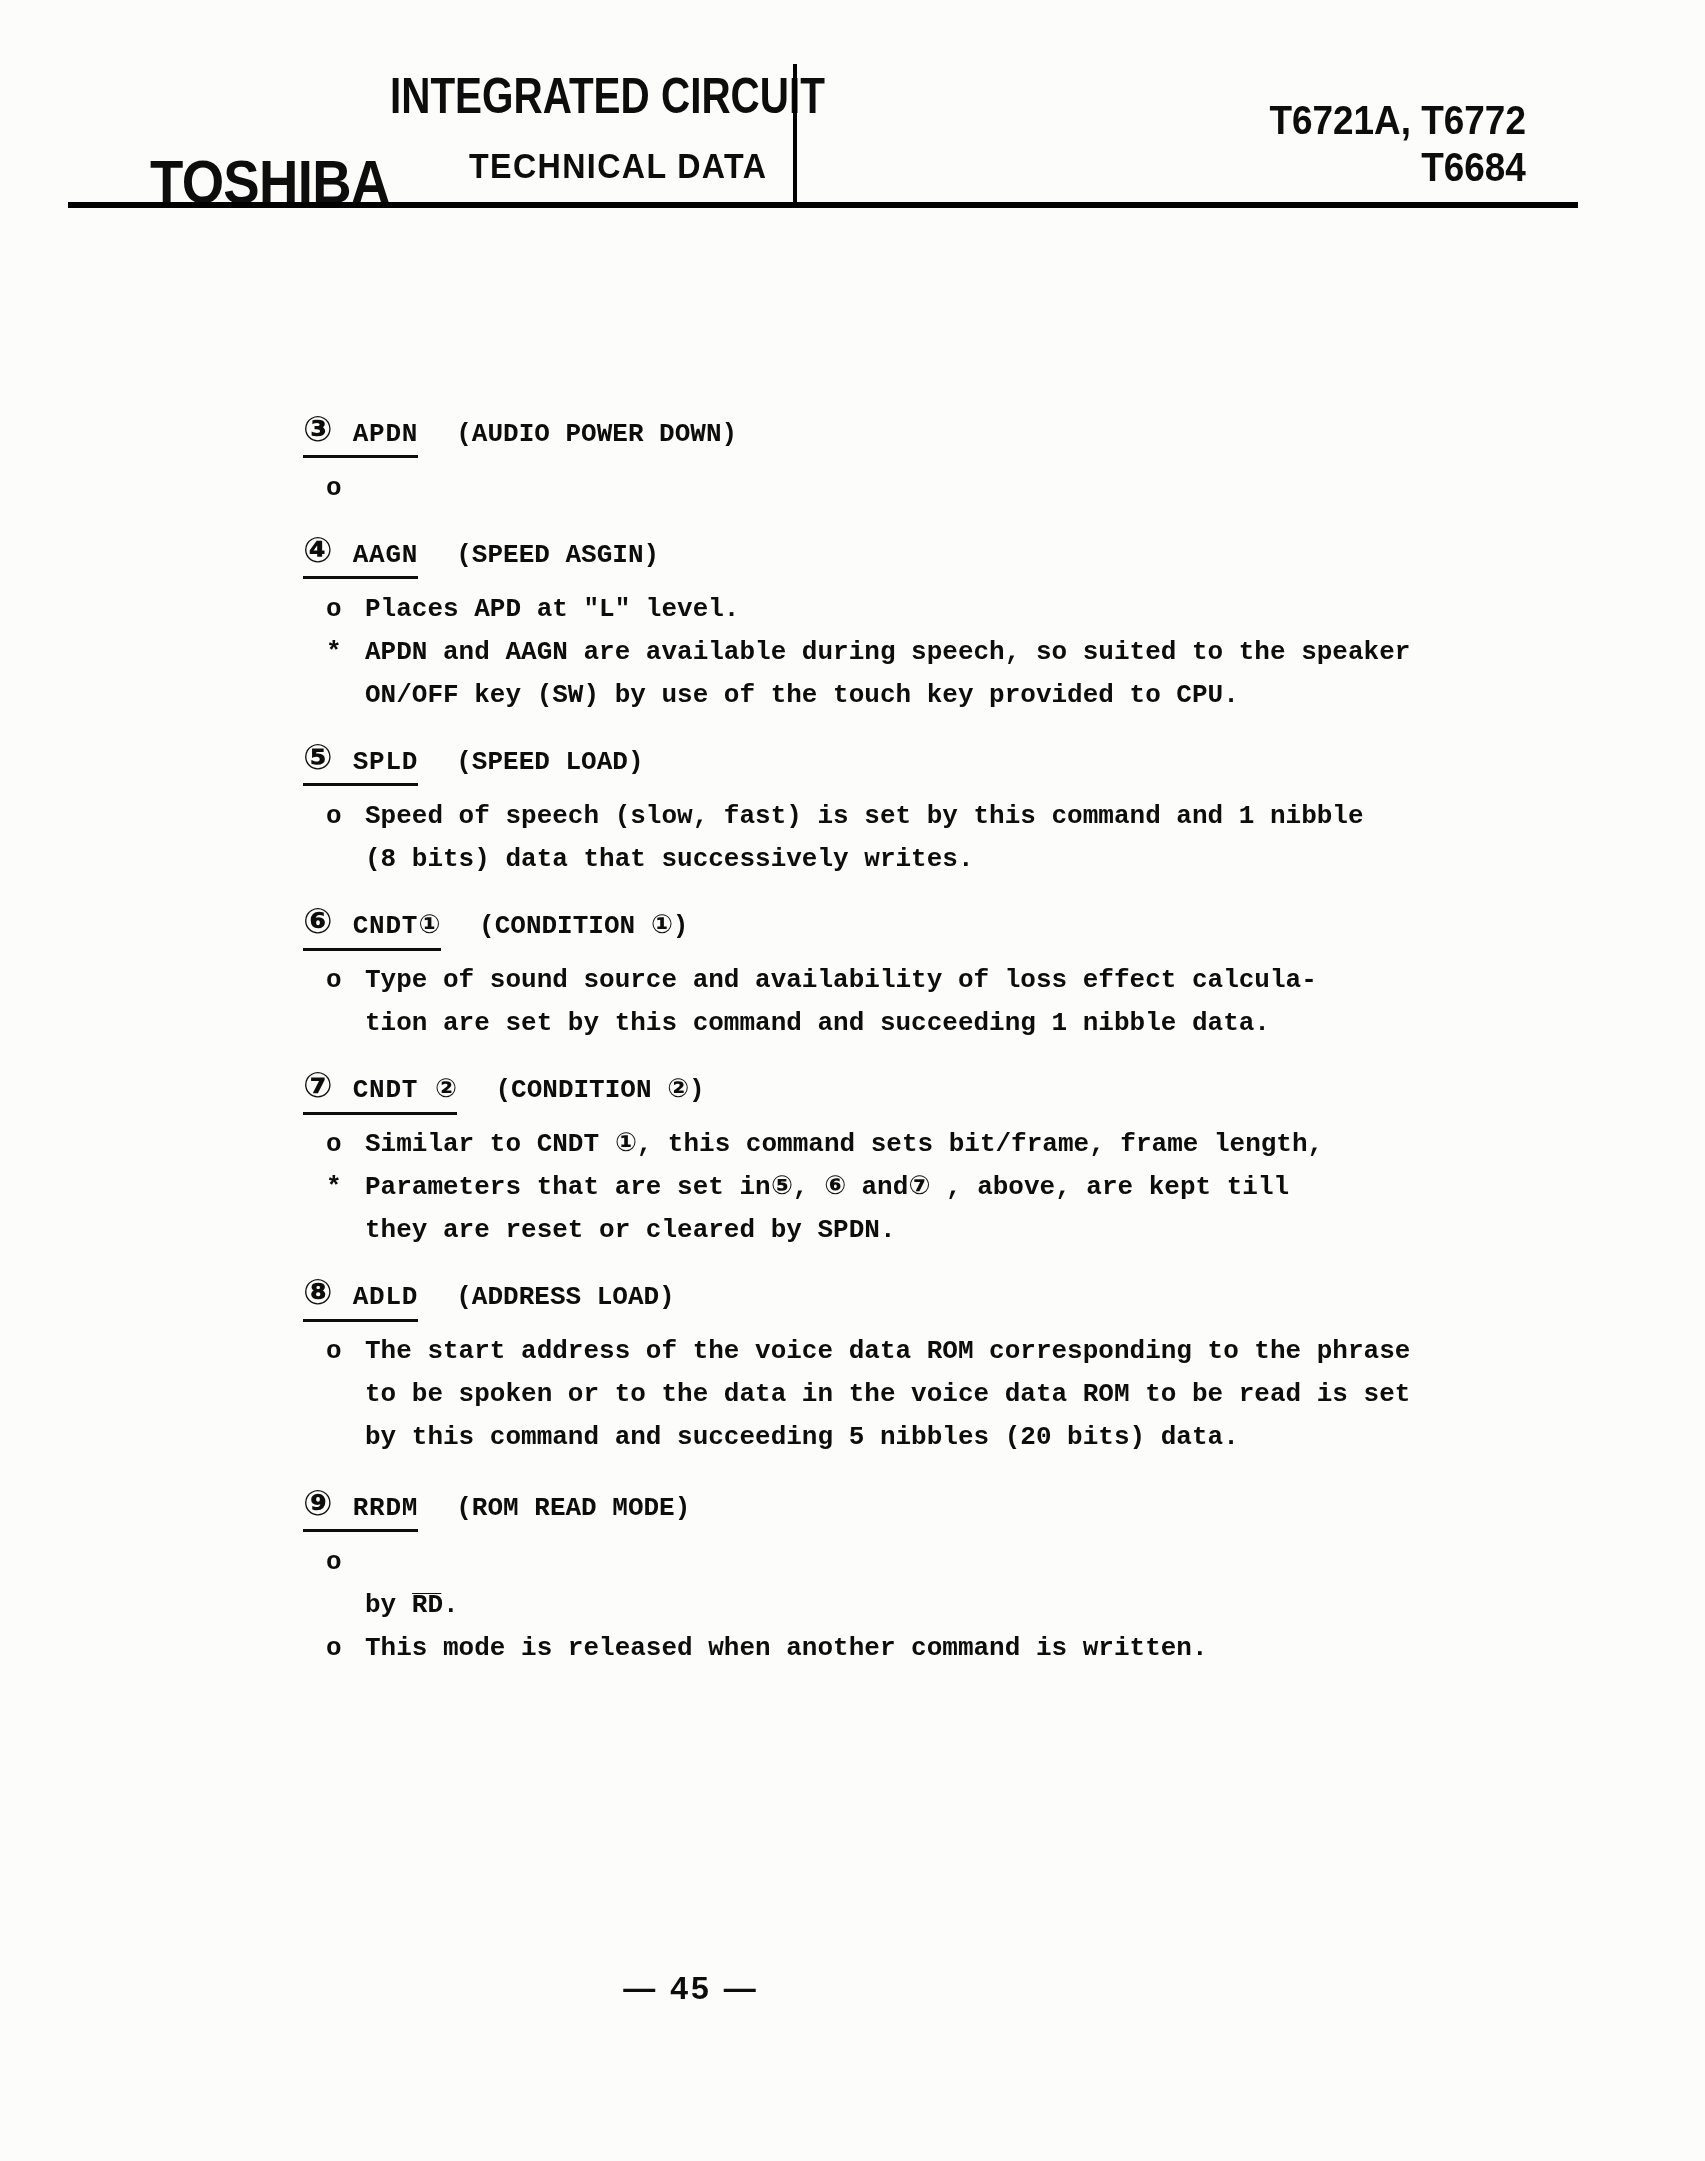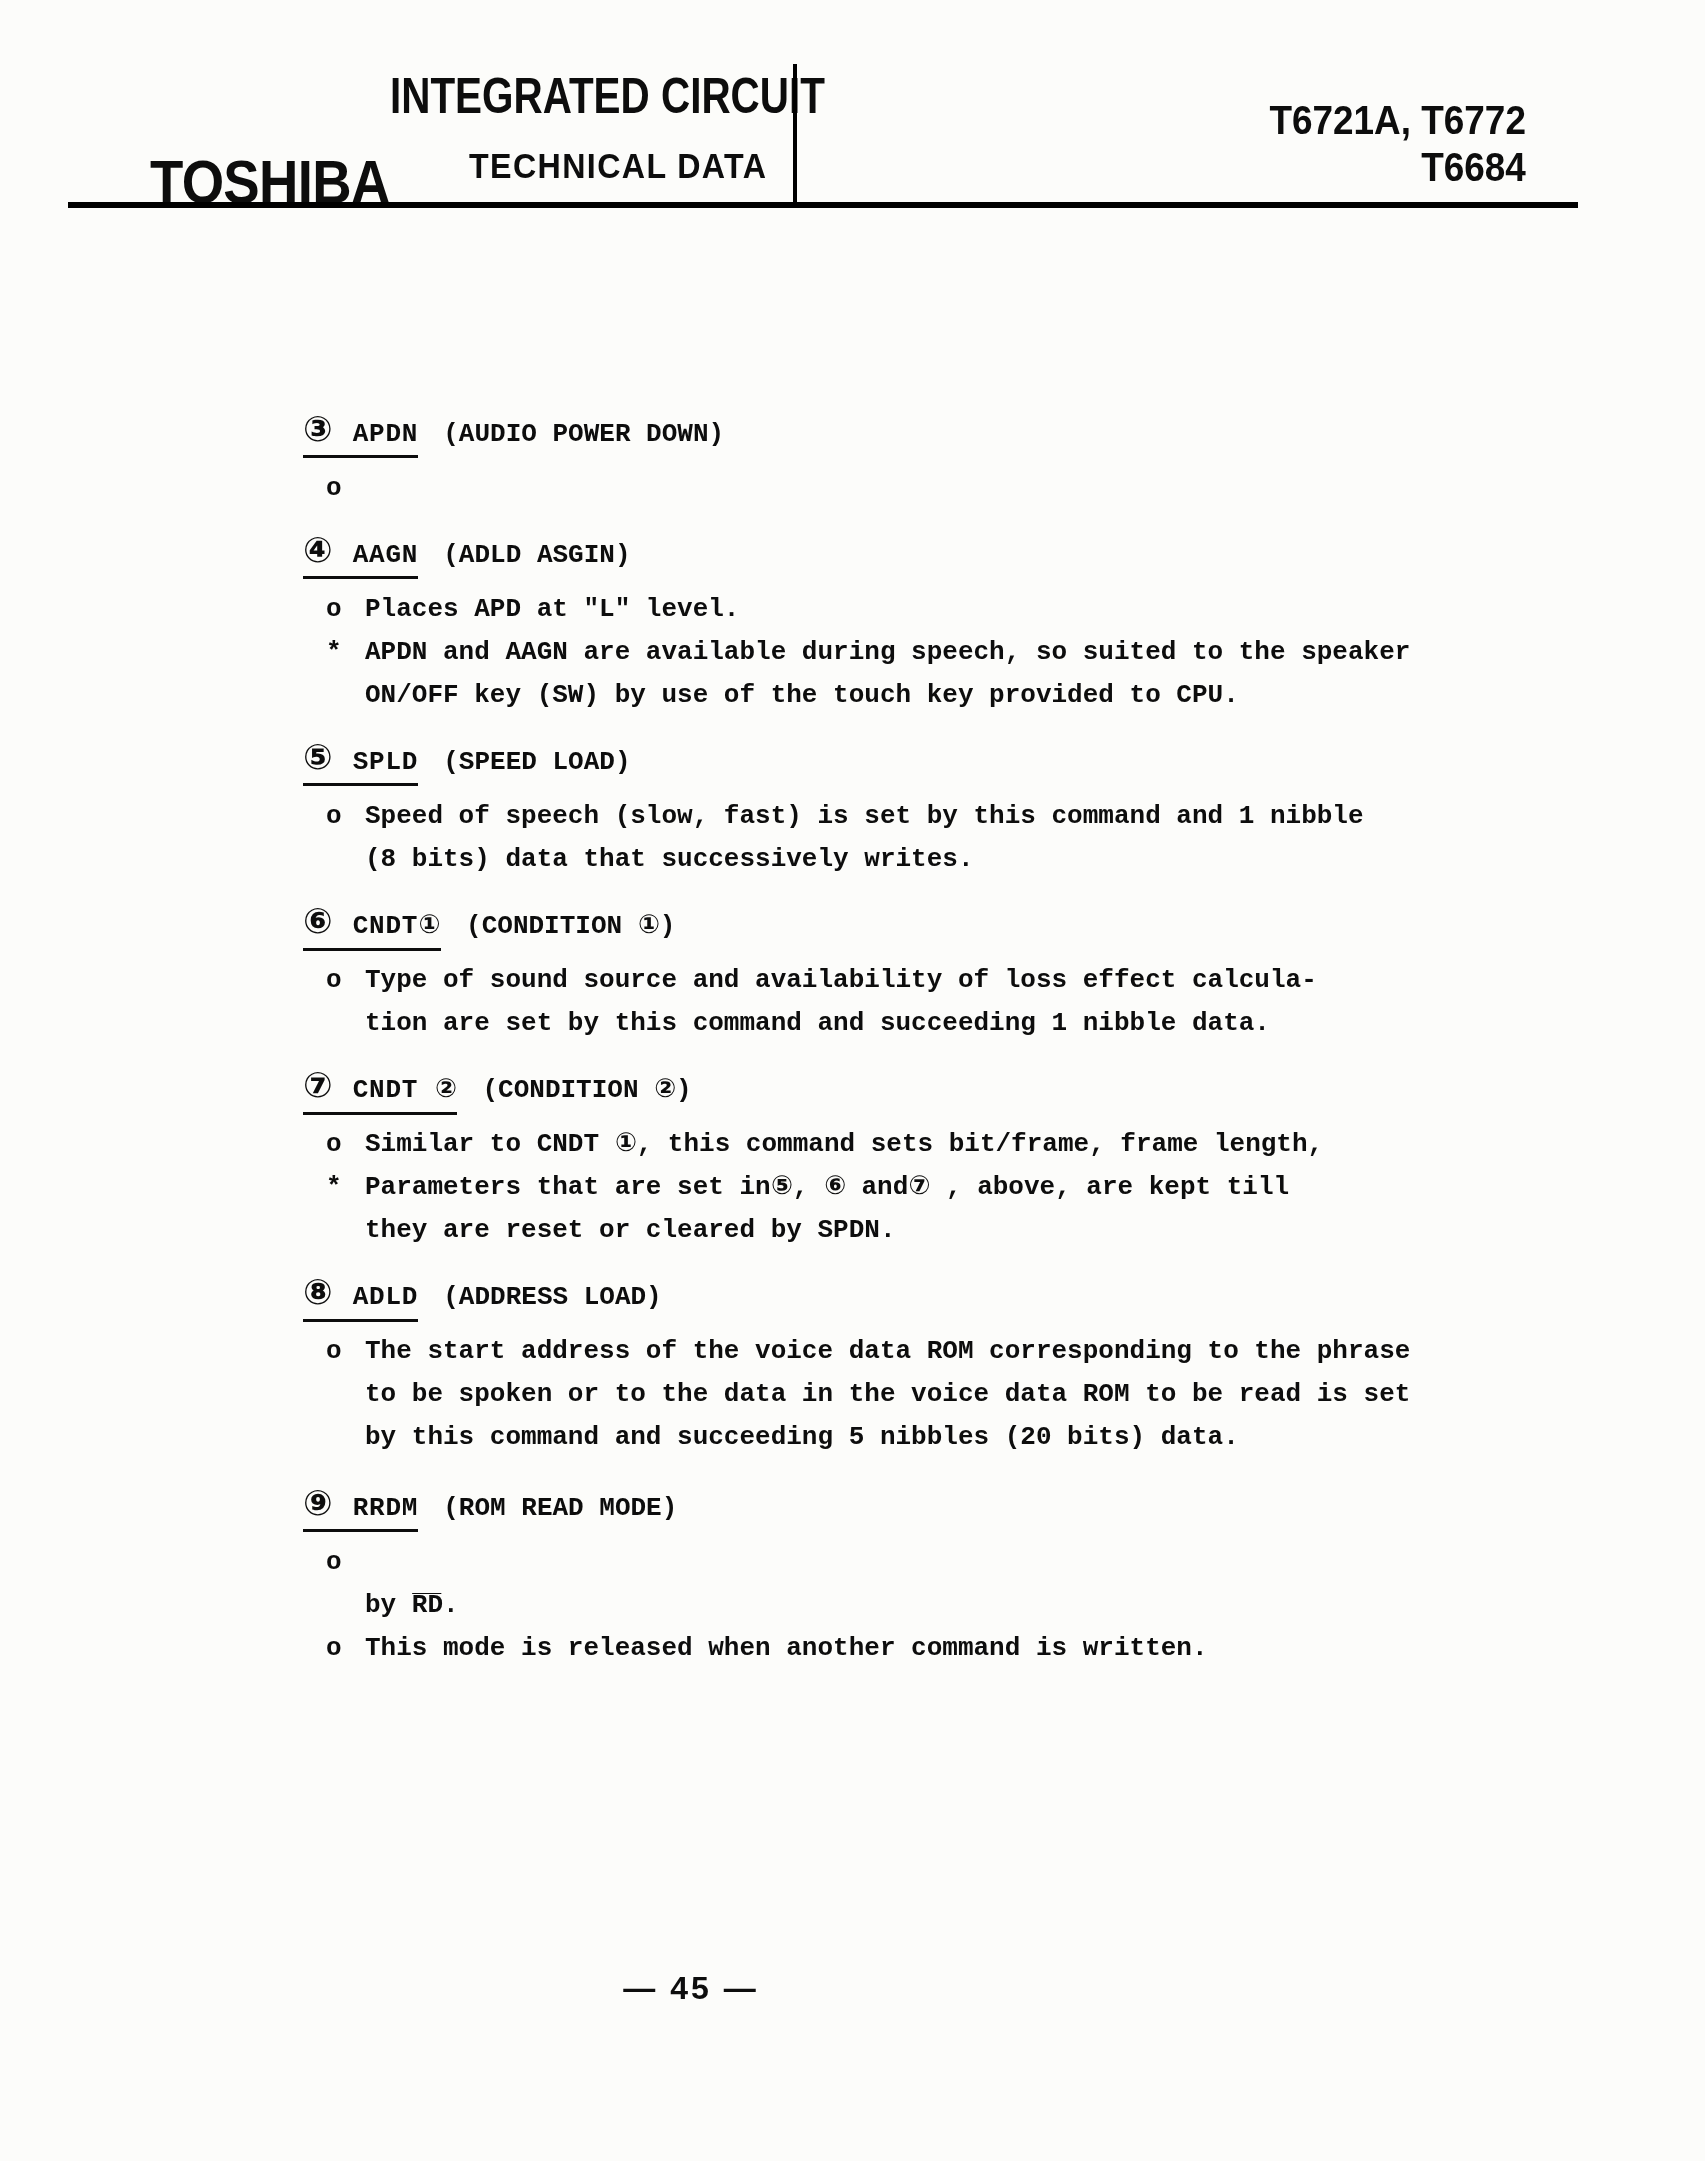--- a/index.html
+++ b/index.html
@@ -108,21 +108,21 @@
     border-bottom: 3.8px solid #0d0d0d;
     padding-bottom: 5.3px;
   }
   .sec-num {
     font-size: 35px;
     line-height: 35px;
     margin-right: 20px;
     font-weight: 600;
   }
   .sec-name { letter-spacing: 0.8px; }
-  .sec-subtitle { margin-left: 25px; }
+  .sec-subtitle { margin-left: 38px; }
 
   .body-line {
     display: flex;
     line-height: 43px;
     padding-left: 23px;
     white-space: pre;
   }
   .bullet { width: 39px; flex: none; }
 
   
@@ -172,21 +172,21 @@
   </div>
 </div>
   </section>
 
   <section class="cmd-section">
     <div class="sec-header">
       <span class="sec-underline">
         <span class="sec-num">④</span>
         <span class="sec-name">AAGN</span>
       </span>
-      <span class="sec-subtitle">(ADLD ASGIN)</span>
+      <span class="sec-subtitle">(SPEED ASGIN)</span>
     </div>
     <div class="sec-items">
   <div class="body-line">
     <span class="bullet">o</span>
     <span class="line-text">Places APD at "L" level.</span>
   </div>
 
   <div class="body-line">
     <span class="bullet">*</span>
     <span class="line-text">APDN and AAGN are available during speech, so suited to the speaker</span>

